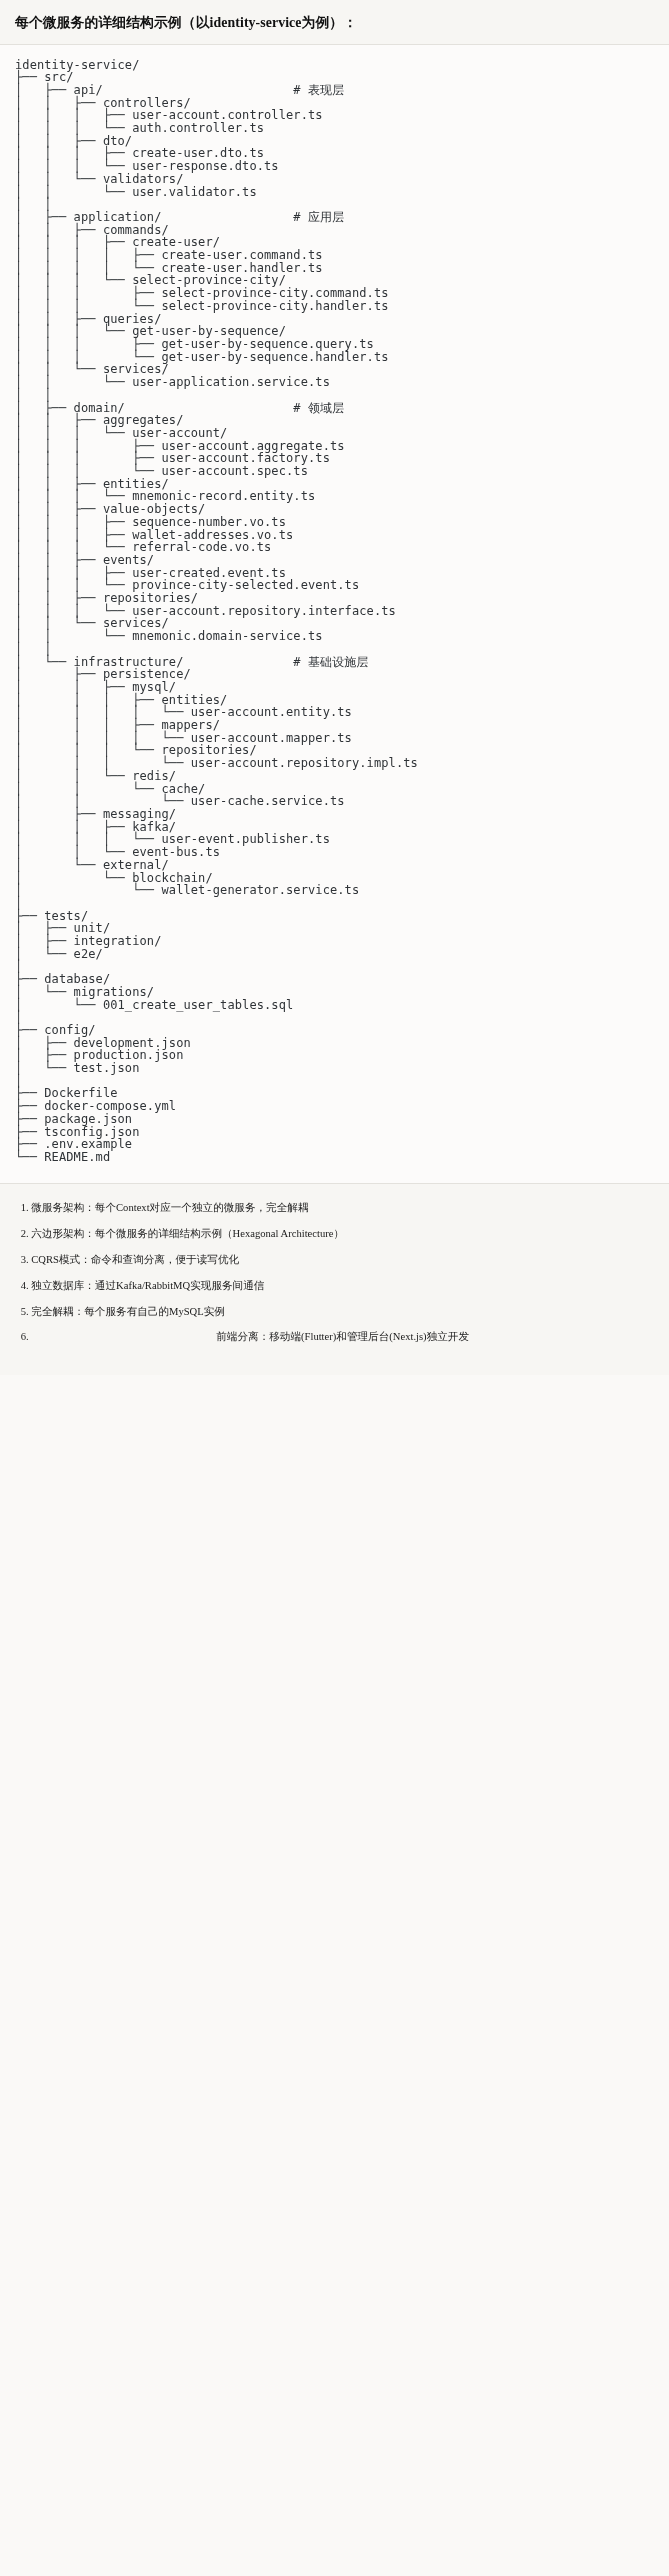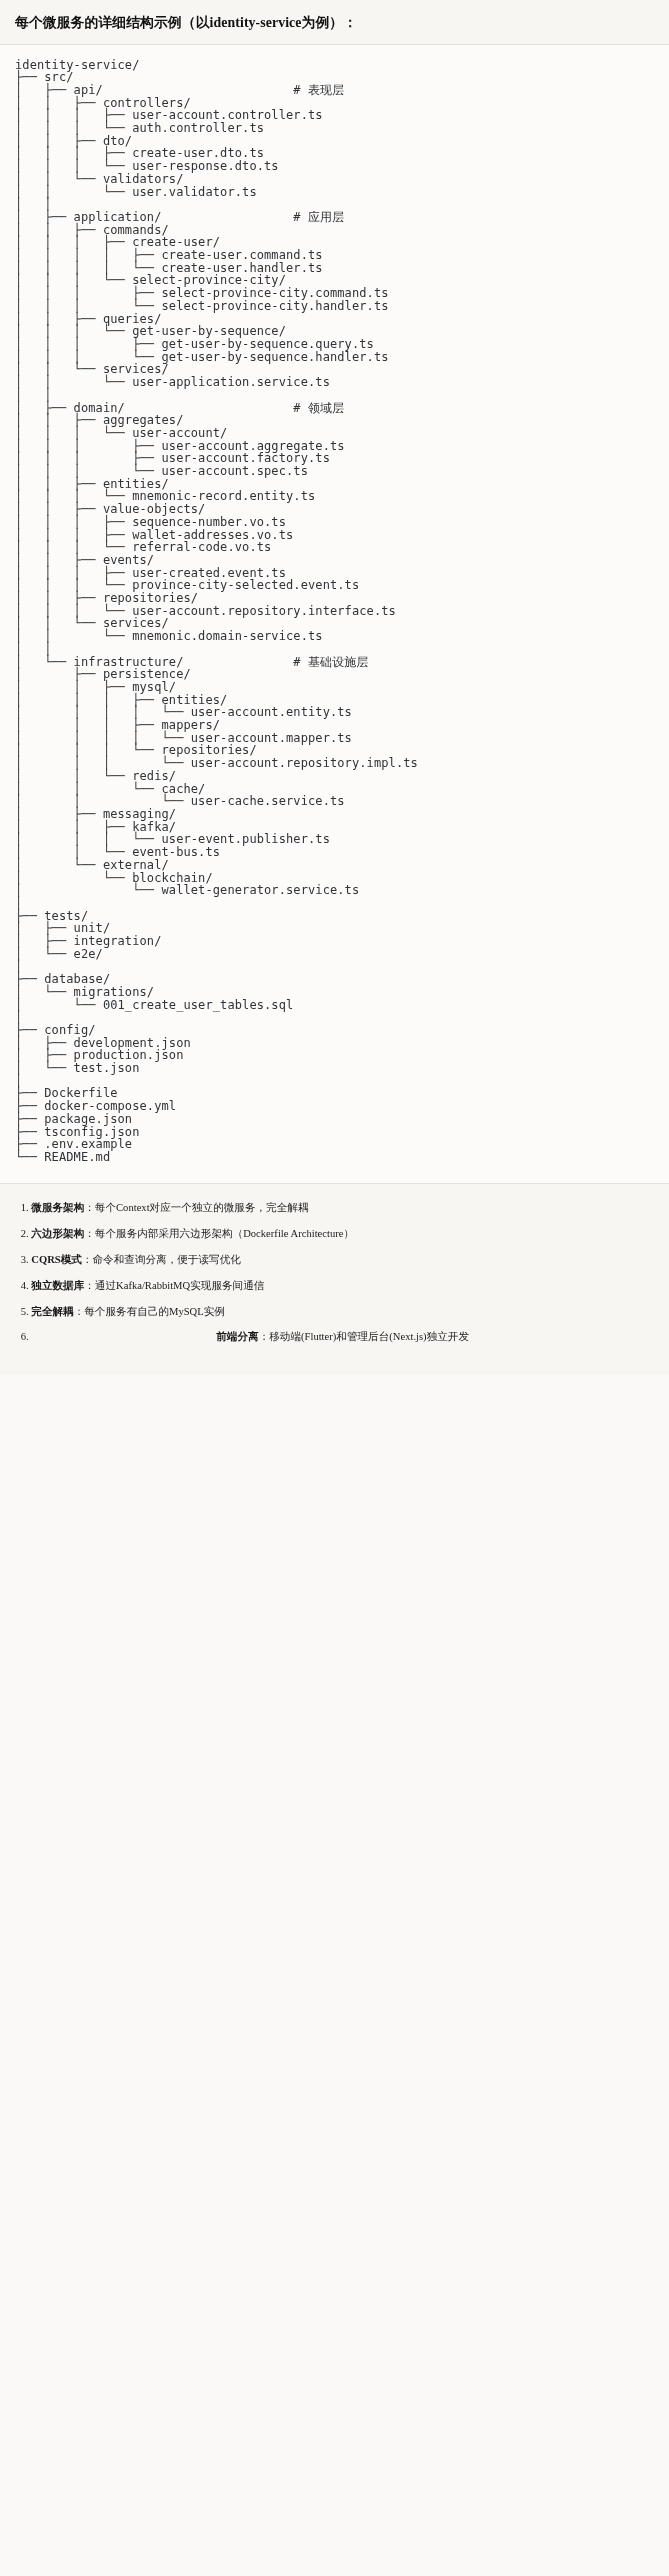--- a/index.html
+++ b/index.html
@@ -70,21 +70,21 @@
     list-style-position: outside;
   }
   ol.notes-list li {
     font-size: 10.6px;
     line-height: 1.5;
     margin-bottom: 10px;
     color: #1a1a1a;
   }
   ol.notes-list li:last-child { margin-bottom: 0; text-align: center; }
   .note-term {
-    font-weight: bold;
+    font-weight: normal;
   }
   .note-desc { font-weight: normal; font-family: Liberation Serif, serif; }
   .closing-note {
     font-size: 10.6px;
     line-height: 1.55;
     color: #1a1a1a;
     margin: 0;
     padding-top: 2.5px;
   }
 </style>
@@ -187,21 +187,21 @@
 └── README.md</pre>
   </div>
 
   <div class="notes-block">
 
     <ol class="notes-list">
       <li>
         <span class="note-term">微服务架构</span><span class="note-desc">：每个Context对应一个独立的微服务，完全解耦</span>
       </li>
       <li>
-        <span class="note-term">六边形架构</span><span class="note-desc">：每个服务内部采用六边形架构（Dockerfile Architecture）</span>
+        <span class="note-term">六边形架构</span><span class="note-desc">：每个微服务的详细结构示例（Hexagonal Architecture）</span>
       </li>
       <li>
         <span class="note-term">CQRS模式</span><span class="note-desc">：命令和查询分离，便于读写优化</span>
       </li>
       <li>
         <span class="note-term">独立数据库</span><span class="note-desc">：通过Kafka/RabbitMQ实现服务间通信</span>
       </li>
       <li>
         <span class="note-term">完全解耦</span><span class="note-desc">：每个服务有自己的MySQL实例</span>
       </li>

